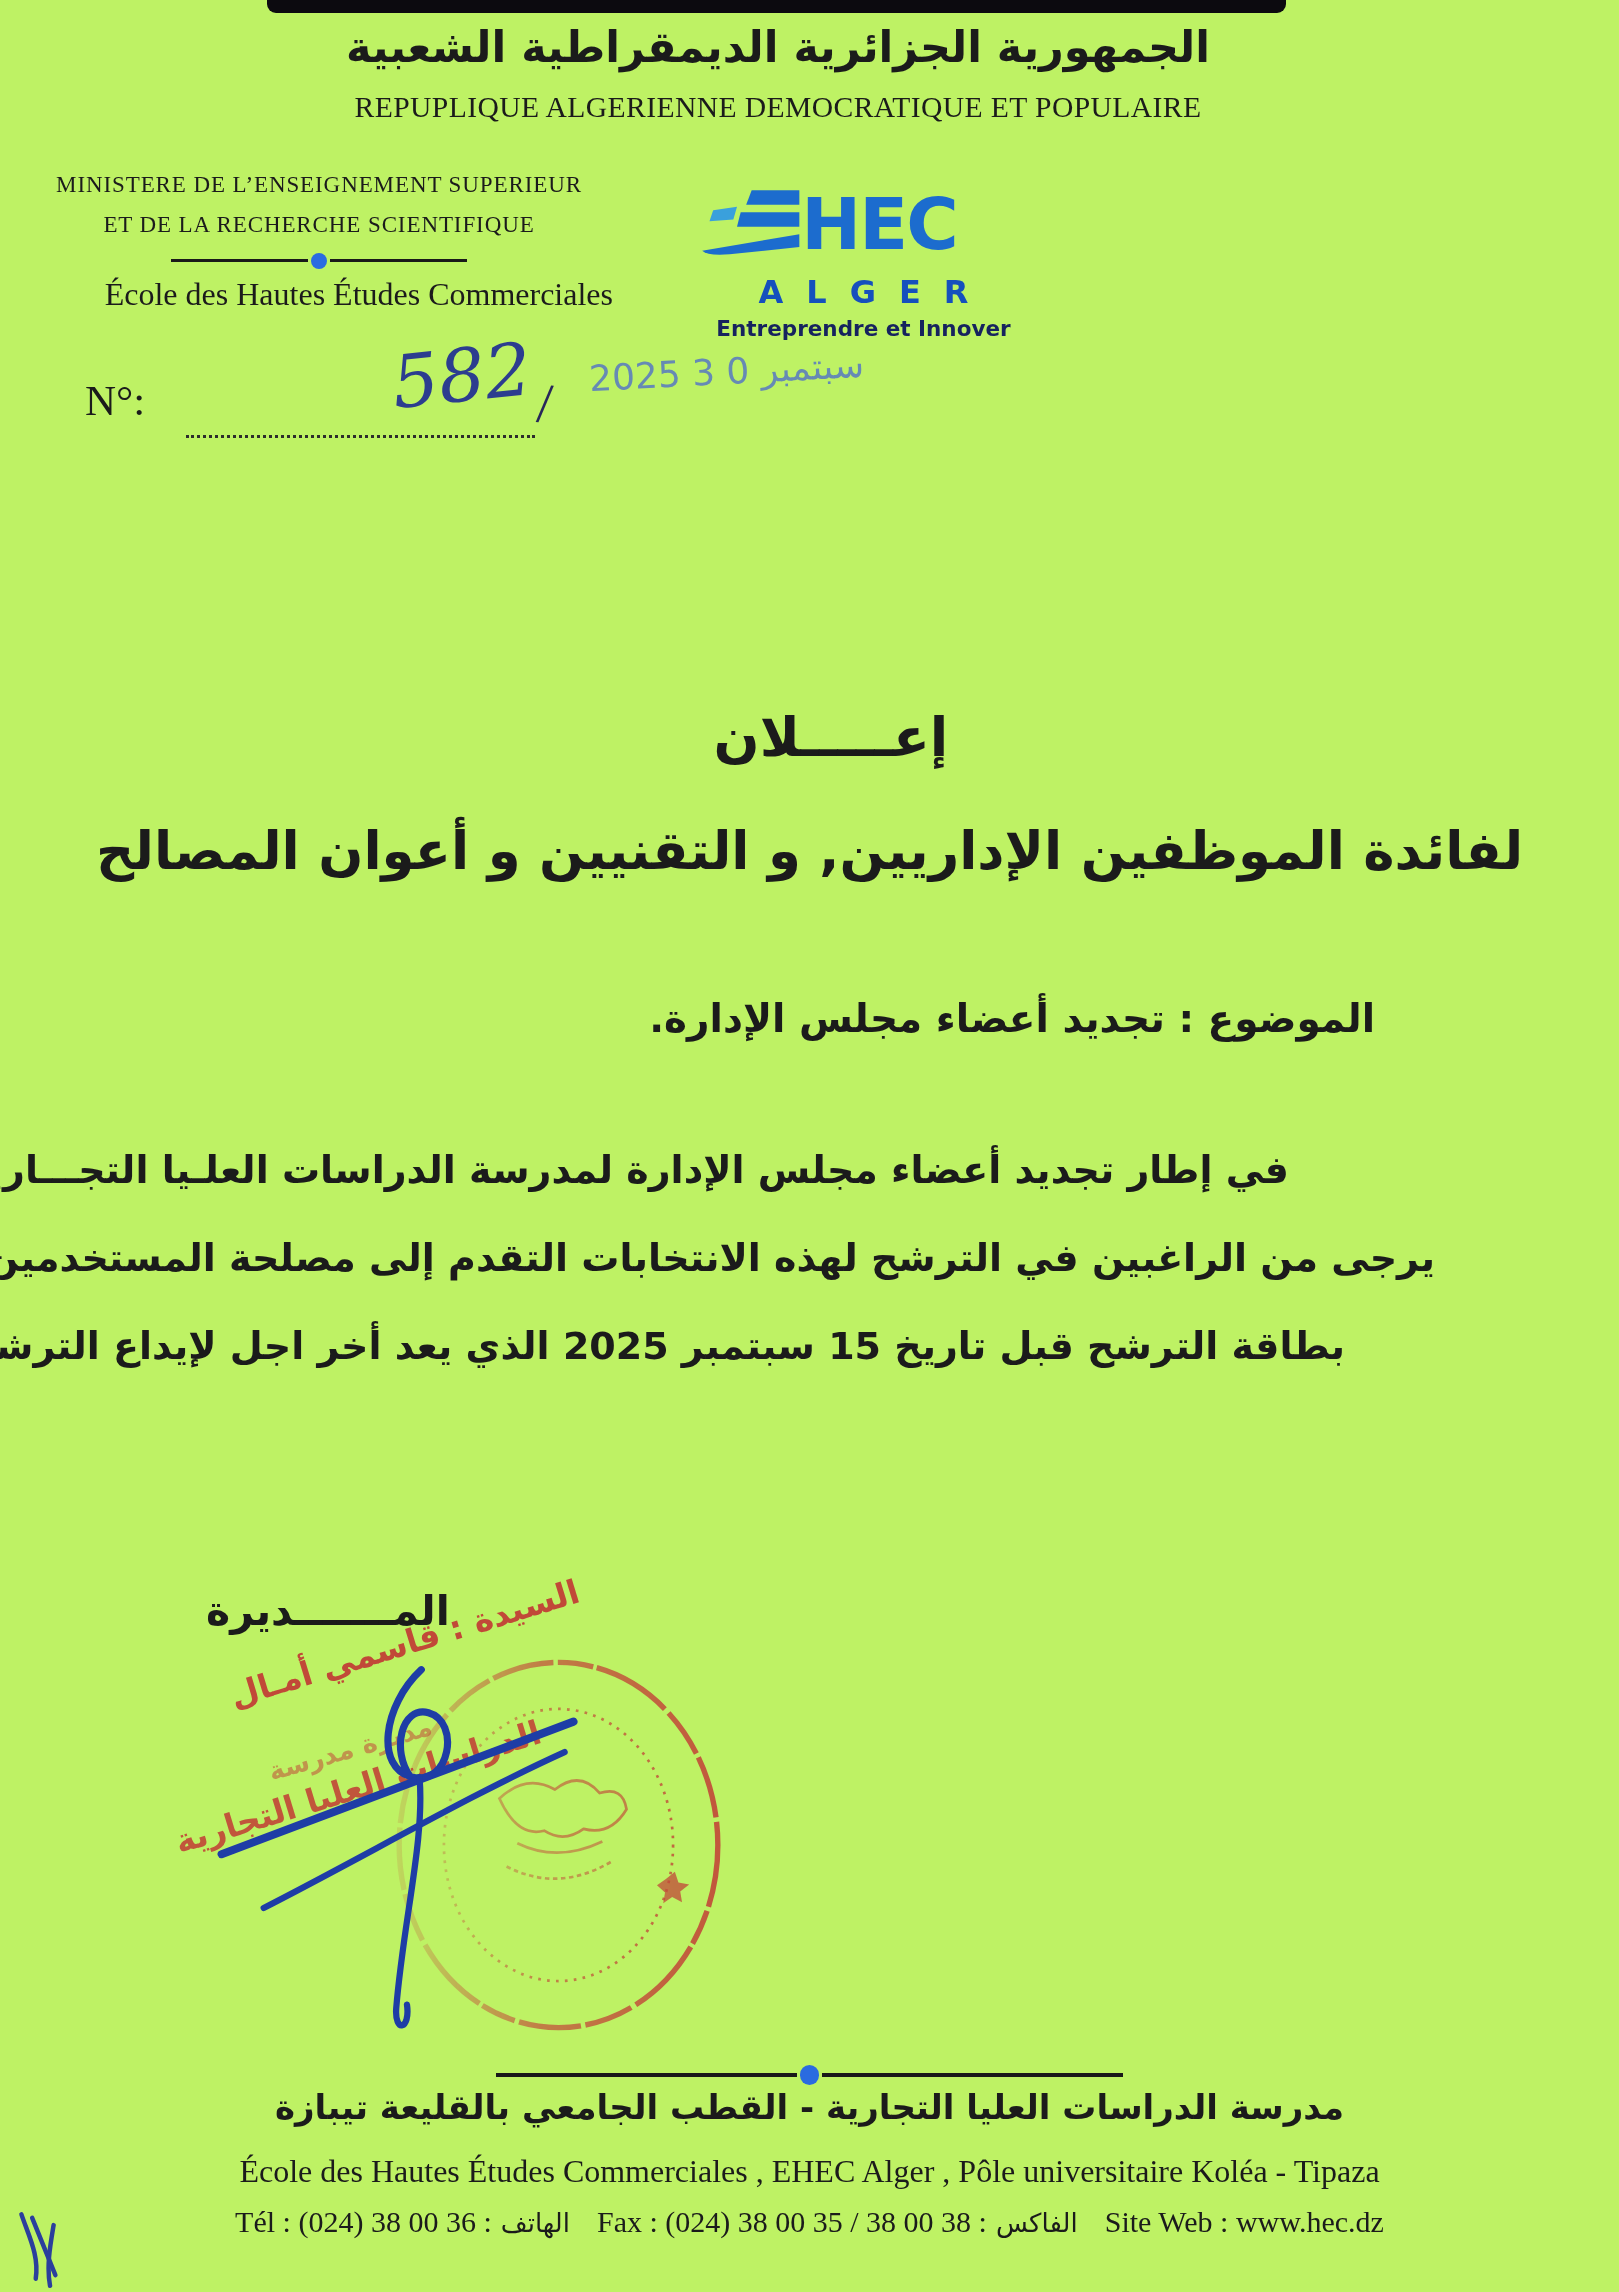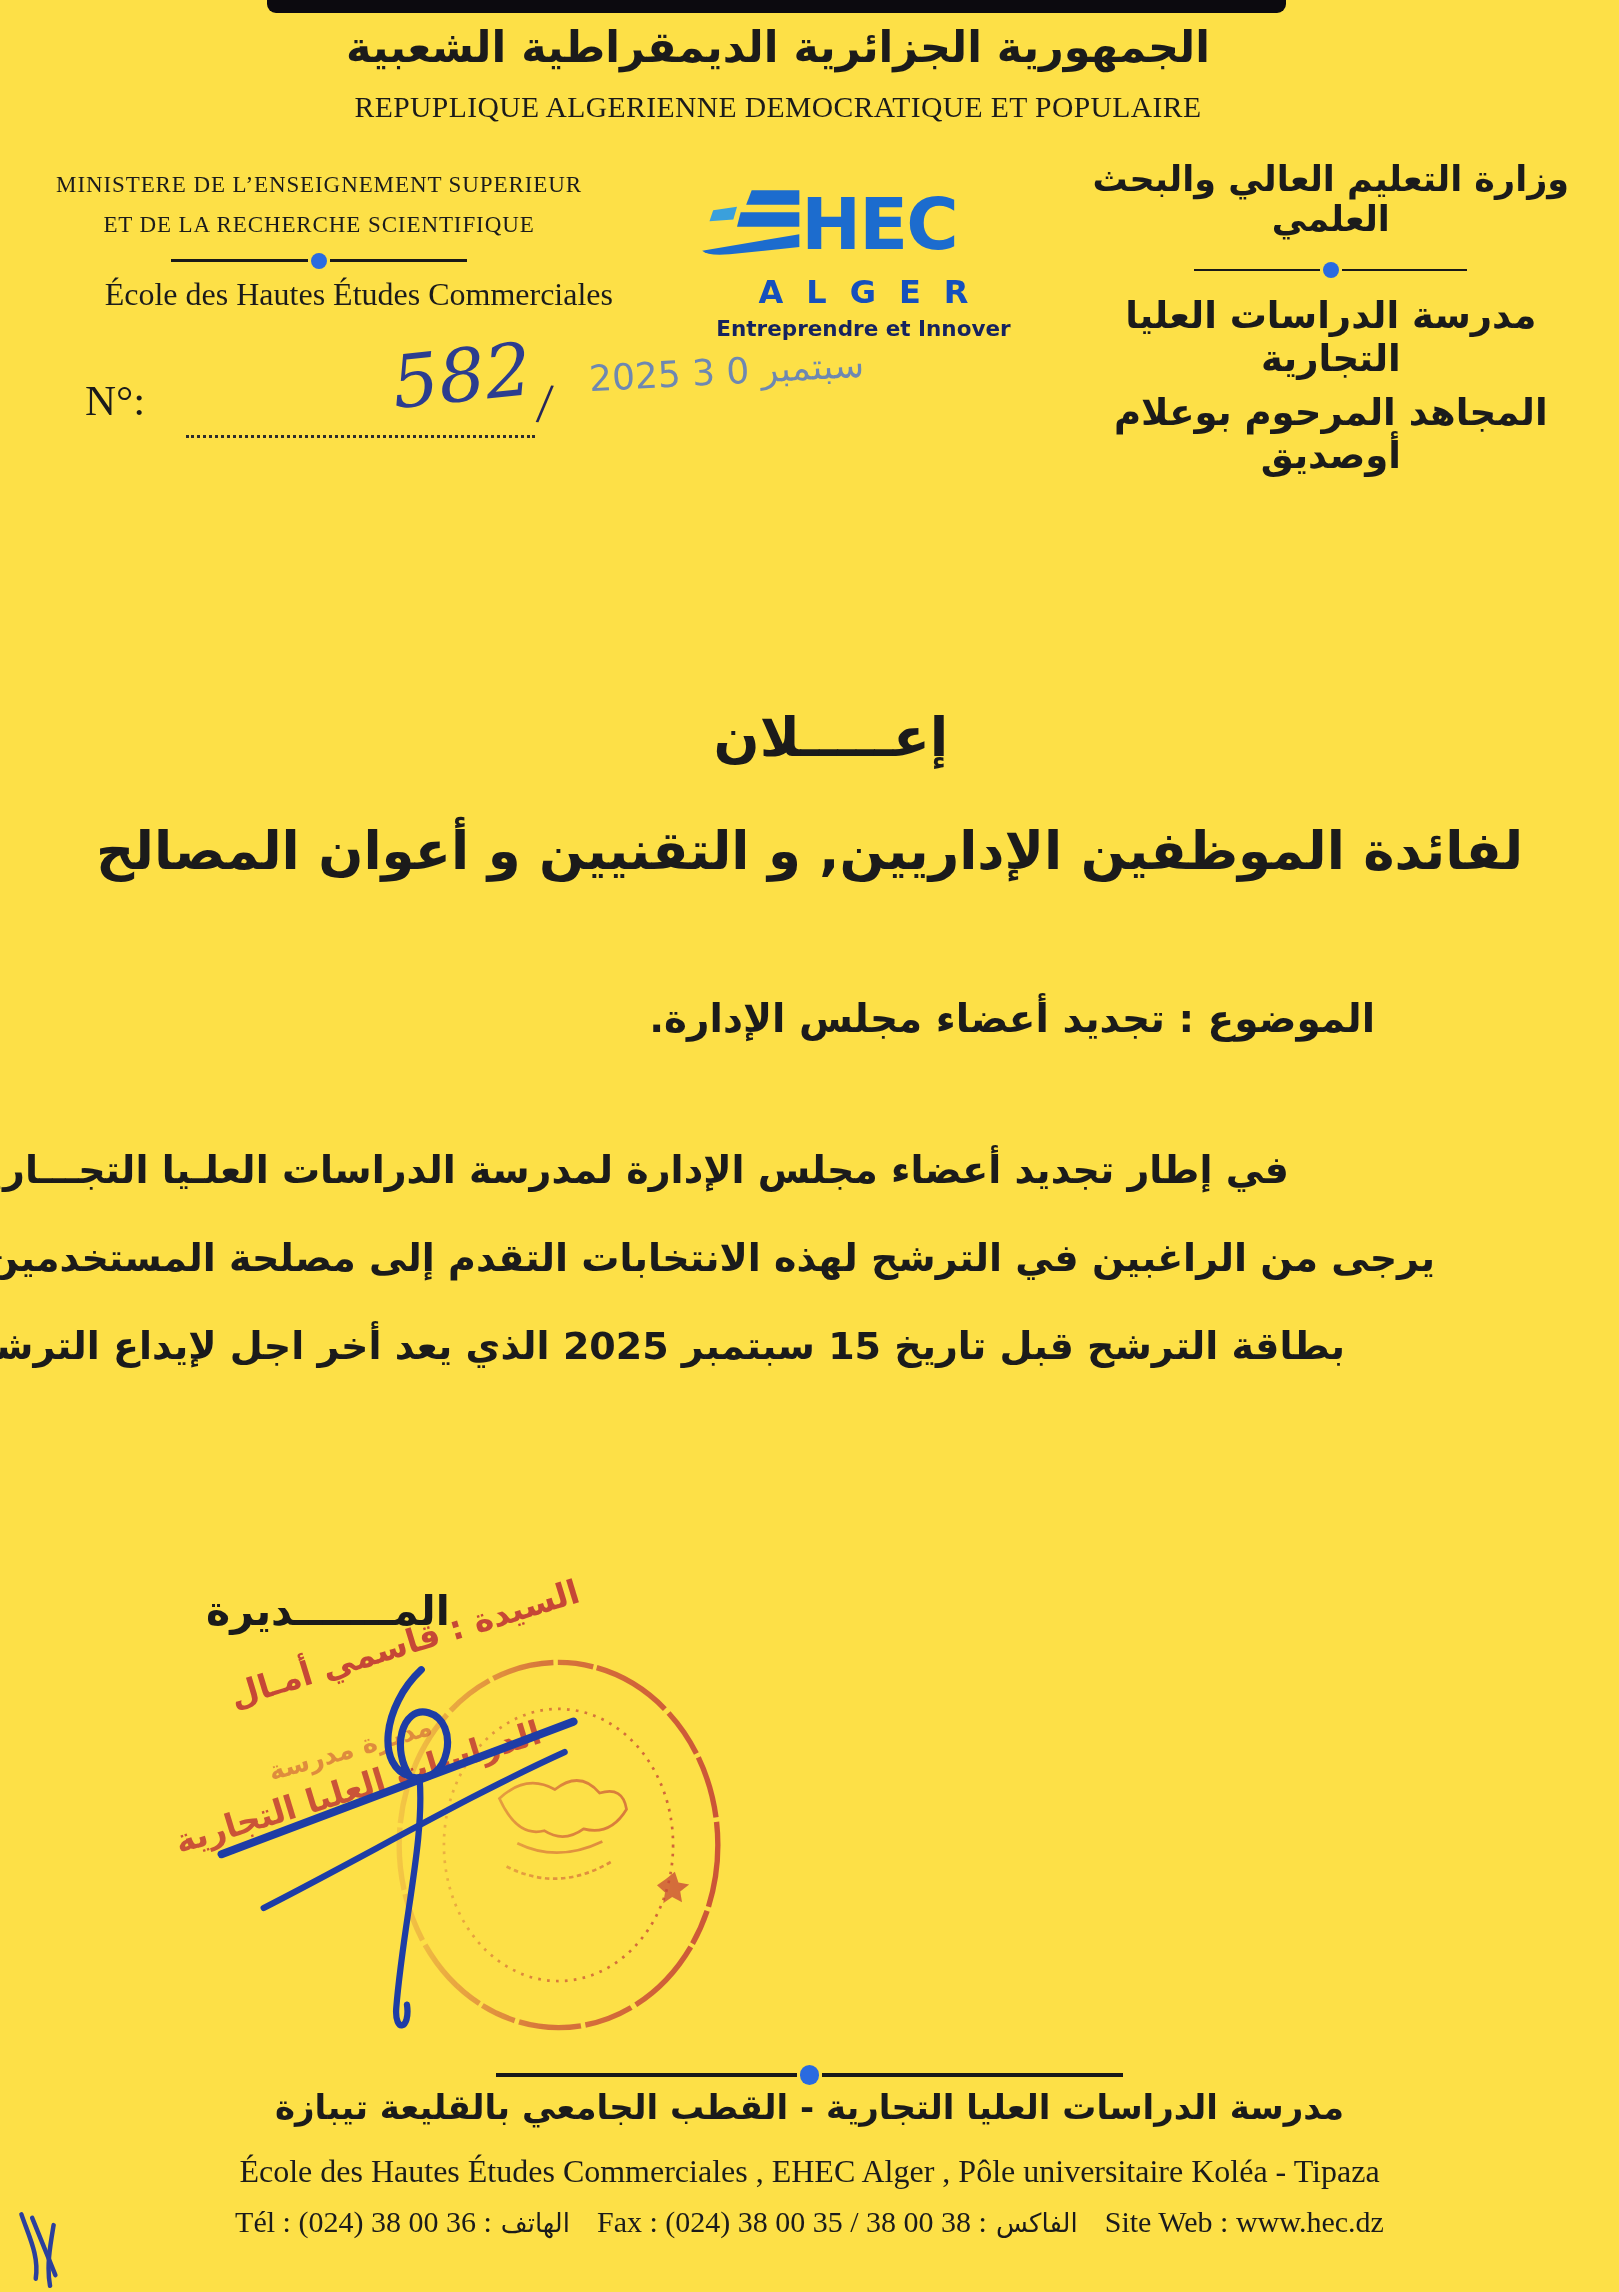--- a/index.html
+++ b/index.html
@@ -1,20 +1,20 @@
 <!DOCTYPE html>
 <html lang="fr" style="font-size:14.3px"><head>
 <meta charset="utf-8">
 <style>
   html,body{margin:0;padding:0;background:#e8e6e2;}
   .page{
     position:relative;
     width:1619px;height:2293px;
     margin:0 auto;
-    background:#fde047;
+    background:#bef264;
     overflow:hidden;
     color:#1b1b1b;
     font-family:"Liberation Serif", serif;
   }
   
   .scan-top{position:absolute;left:267px;top:0;width:1019px;height:13.4px;background:#0c0a0f;border-radius:0 0 9px 9px;}
   
   .republic-ar{position:absolute;top:21.5px;left:0;right:63px;text-align:center;
     font-family:"DejaVu Sans",sans-serif;font-weight:700;font-size:43px;direction:rtl;}
   .republic-fr{position:absolute;top:91px;left:0;right:63px;text-align:center;
@@ -111,30 +111,20 @@
       <polygon points="58,10 110,10 110,26 52,26" fill="#1c6cce"></polygon>
       <polygon points="46,34 110,34 110,50 42,50" fill="#1c6cce"></polygon>
       <polygon points="16,32 42,28 38,42 12,44" fill="#3aa0dc"></polygon>
       <path d="M 4,76 L 110,58 L 110,72 L 34,80 Q 10,82 4,76 Z" fill="#1c6cce"></path>
       <text x="112" y="74" font-family="DejaVu Sans, sans-serif" font-size="78" font-weight="800" letter-spacing="-2" fill="#1c6cce">HEC</text>
     </svg>
     <div class="logo-alger">ALGER</div>
     <div class="logo-slogan">Entreprendre et Innover</div>
   </div>
 
-  <div class="block-right">
-    <div class="ministry-ar">وزارة التعليم العالي والبحث العلمي</div>
-    <div class="divider">
-      <span class="line"></span>
-      <span class="dot"></span>
-      <span class="line"></span>
-    </div>
-    <div class="school-ar">مدرسة الدراسات العليا التجارية</div>
-    <div class="school-ar">المجاهد المرحوم بوعلام أوصديق</div>
-  </div>
 
   <div class="ref-label">N°:</div>
   <div class="ref-dots"></div>
   <div class="ref-number">582</div>
   <div class="ref-slash">/</div>
   <div class="date-stamp">2025 سبتمبر 0 3</div>
 
   <div class="ann-title">إعـــــلان</div>
   <div class="ann-subtitle">لفائدة الموظفين الإداريين, و التقنيين و أعوان المصالح</div>
 

